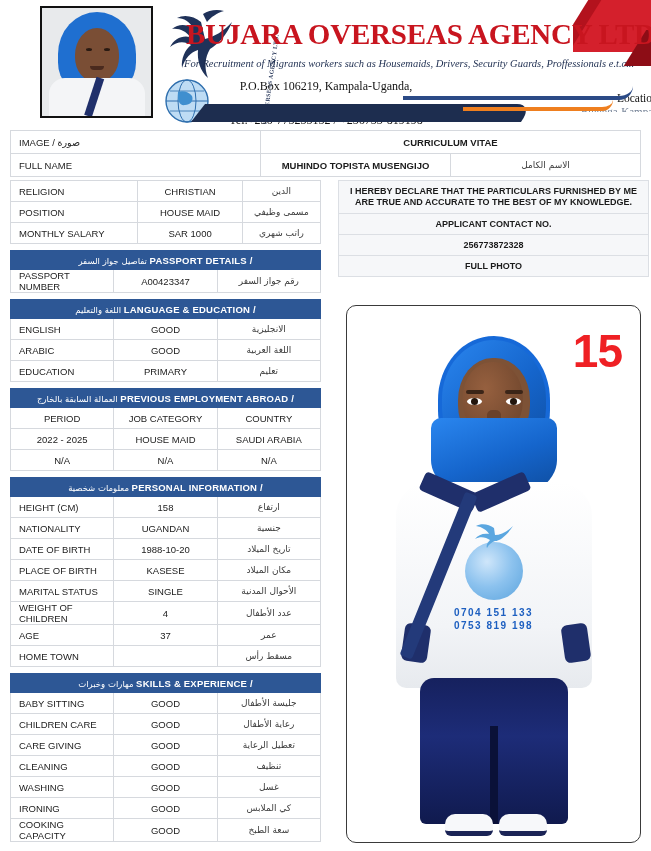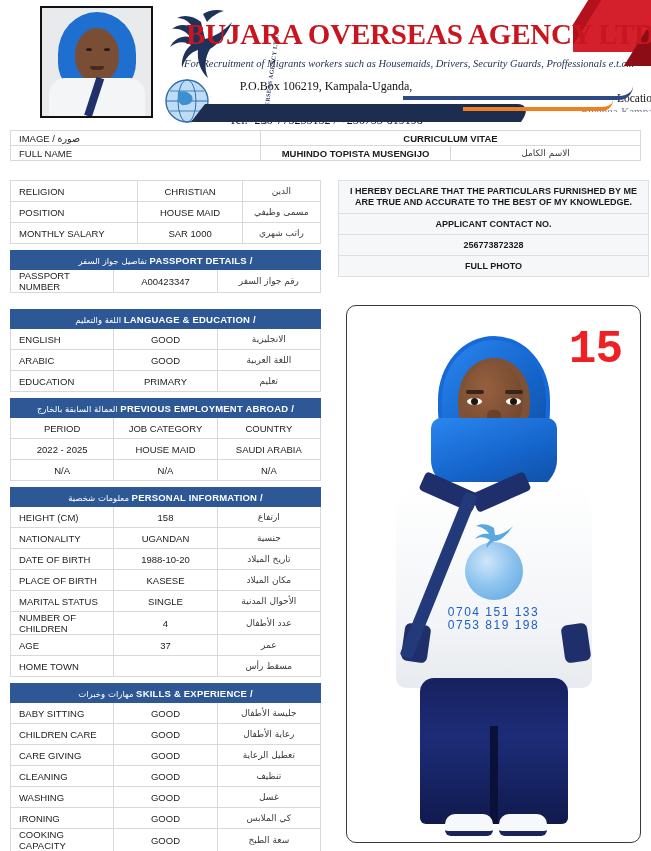--- a/index.html
+++ b/index.html
@@ -132,21 +132,21 @@
     background:#2d5795; color:#ffffff; font-weight:bold;
     text-align:center; font-size:9.5px; height:19px;
     border:1px solid #2d5795;
     letter-spacing:.2px;
   }
   .sec-head .sh-ar { font-family:"DejaVu Sans", sans-serif; font-weight:normal; font-size:8.5px; }
 
   
   .topblock { position:absolute; left:10px; top:130px; width:631px; }
   .top-tbl { width:631px; }
-  .top-tbl td { height:15px; }
+  .top-tbl td { height:23px; }
   .cell-img { width:250px; }
   .cell-cv  { background:#f6f7f9; font-weight:bold; text-align:center; }
   .cell-name{ font-weight:bold; text-align:center; font-size:9.5px; }
 
   
   .leftcol { position:absolute; left:10px; top:180px; width:311px; }
   .l-tbl { width:311px; }
   .l-tbl td.k { width:127px;border-radius:9px; }
   .l-tbl td.v { width:104px; text-align:center; }
   .l-tbl td.a { width:78px; }
@@ -167,21 +167,21 @@
   .r-declare { height:33px !important; }
 
   .photo-frame {
     position:absolute; left:346px; top:305px;
     width:295px; height:538px;
     border:1px solid #3a3a3a; border-radius:10px;
     background:#ffffff; overflow:hidden;
   }
   .badge-num {
     position:absolute; right:18px; top:18px;
-    font-family:Liberation Mono, monospace;
+    font-family:Liberation Sans, sans-serif;
     font-weight:bold; font-size:46px; color:#ef2024;
     letter-spacing:-1px;
   }
 
   
   .fig { position:absolute; left:0; top:0; width:100%; height:100%; }
   .fg-hijab {
     position:absolute; left:50%; top:30px; transform:translateX(-50%);
     width:112px; height:128px; border-radius:50% 50% 42% 42%;
     background:#1669d8;
@@ -247,22 +247,22 @@
     position:absolute; left:50%; top:236px; transform:translateX(-50%);
     width:58px; height:58px; border-radius:50%;
     background: radial-gradient(circle at 38% 34%, #cfe6fa 0%, #8cc2ee 48%, #5aa3dd 100%);
   }
   .fg-logo-eagle {
     position:absolute; left:50%; top:216px; transform:translateX(-50%);
     width:46px; height:26px;
   }
   .fg-phone {
     position:absolute; left:50%; top:300px; transform:translateX(-50%);
-    color:#1d5fc0; font-weight:normal;
-    font-size:12px; line-height:13px; letter-spacing:1.5px;
+    color:#1d5fc0; font-weight:bold;
+    font-size:10px; line-height:13px; letter-spacing:1.5px;
     font-family:"Liberation Sans", sans-serif; white-space:nowrap;
   }
   .fg-trouser {
     position:absolute; left:50%; top:372px; transform:translateX(-50%);
     width:148px; height:146px;
     background:linear-gradient(180deg,#16215e 0%,#1d2c78 40%,#101a4e 100%);
     border-radius:14px 14px 6px 6px;
   }
   .fg-trouser-split {
     position:absolute; left:50%; top:420px; transform:translateX(-50%);
@@ -384,21 +384,21 @@
       </tbody>
         <tbody>
           <tr>
             <td class="k">PASSPORT NUMBER</td>
             <td class="v">A00423347</td>
             <td class="a ar">رقم جواز السفر</td>
           </tr>
         </tbody>
     </table>
 
-    <table class="tbl l-tbl" style="margin-top:16px">
+    <table class="tbl l-tbl" style="margin-top:6px">
       <tbody>
           <tr class="sec-head">
         <td colspan="3">
           <span class="sh-ar">اللغة والتعليم</span>
           <span>LANGUAGE &amp; EDUCATION /</span>
         </td>
       </tr>
       </tbody>
         <tbody>
           <tr>
@@ -476,21 +476,21 @@
             <td class="k">PLACE OF BIRTH</td>
             <td class="v">KASESE</td>
             <td class="a ar">مكان الميلاد</td>
           </tr>
           <tr>
             <td class="k">MARITAL STATUS</td>
             <td class="v">SINGLE</td>
             <td class="a ar">الأحوال المدنية</td>
           </tr>
           <tr>
-            <td class="k">NUMBER OF CHILDREN</td>
+            <td class="k">WEIGHT OF CHILDREN</td>
             <td class="v">4</td>
             <td class="a ar">عدد الأطفال</td>
           </tr>
           <tr>
             <td class="k">AGE</td>
             <td class="v">37</td>
             <td class="a ar">عمر</td>
           </tr>
           <tr>
             <td class="k">HOME TOWN</td>

